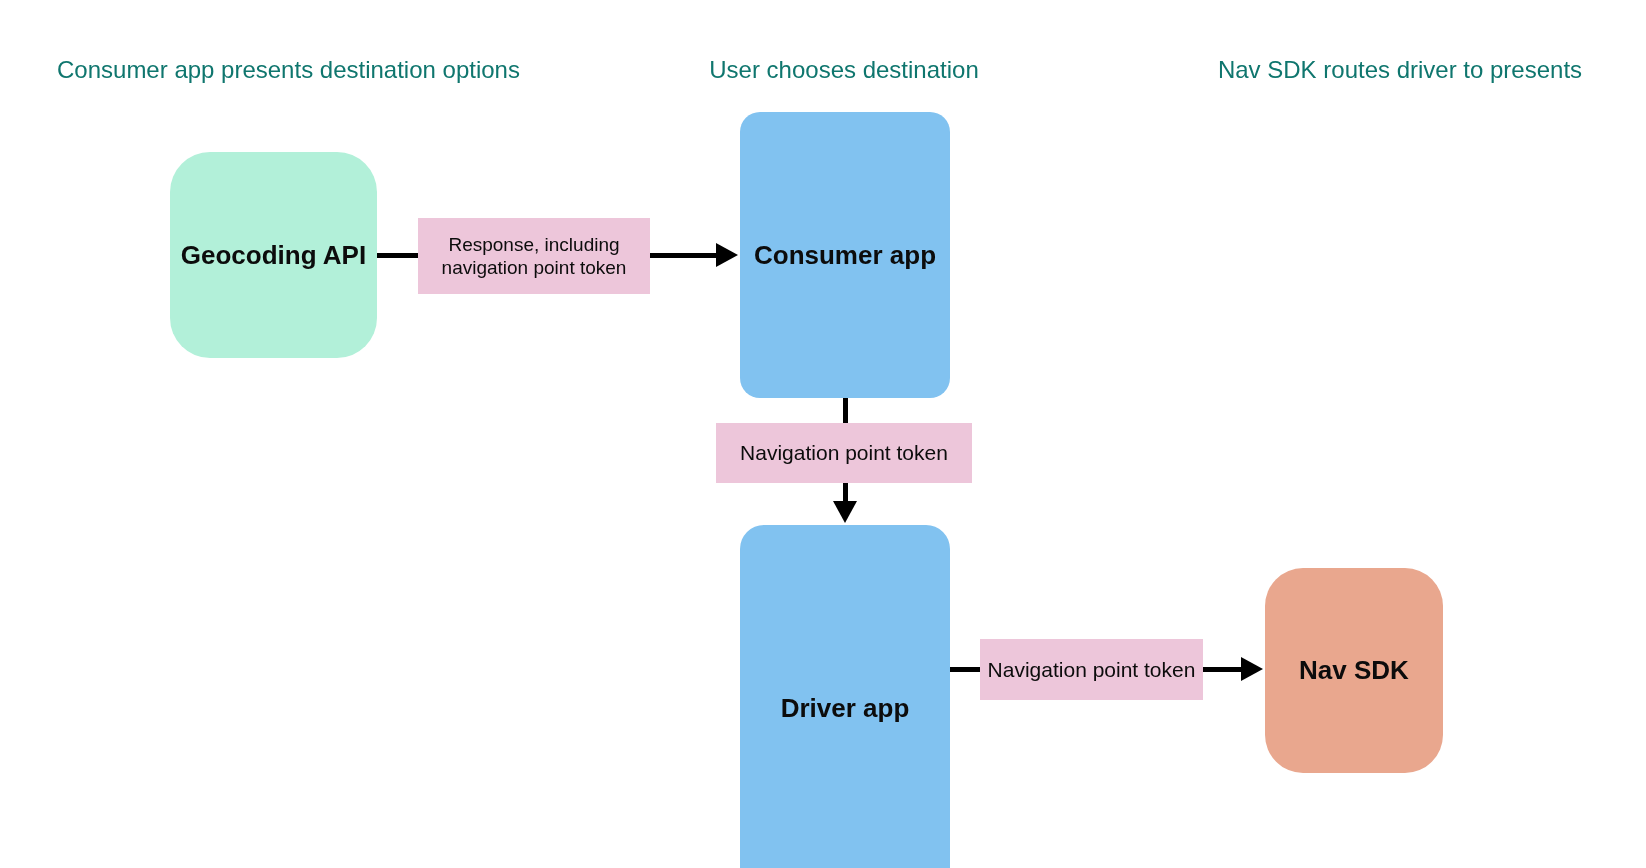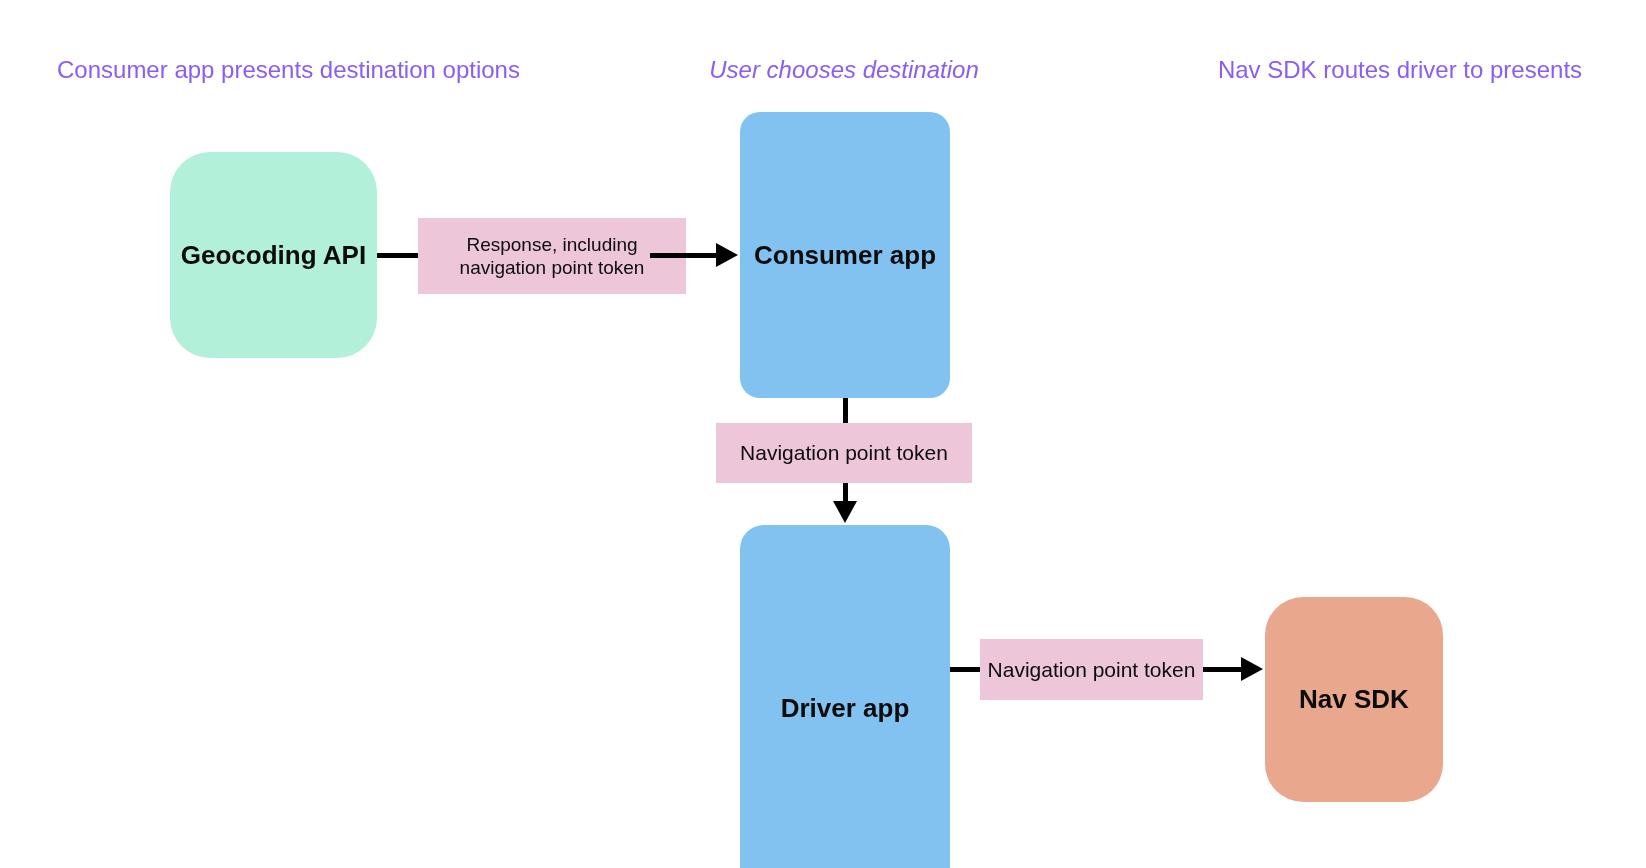--- a/index.html
+++ b/index.html
@@ -9,21 +9,21 @@
     height: 868px;
     background: #ffffff;
     font-family: "Liberation Sans", "DejaVu Sans", sans-serif;
     overflow: hidden;
   }
   .hdr {
     position: absolute;
     top: 56px;
     font-size: 24px;
     line-height: 28px;
-    color: #8b5cf6;
+    color: #0f766e;
     white-space: nowrap;
   }
   .hdr.centered { transform: translateX(-50%); }
   .node {
     position: absolute;
     display: flex;
     align-items: center;
     justify-content: center;
     font-weight: 700;
     font-size: 26px;
@@ -50,40 +50,40 @@
     border-right: 12px solid transparent;
     border-top: 22px solid #000000;
   }
 </style>
 </head>
 <body>
 
 <div id="canvas">
 
   <div class="hdr" style="left:57px;">Consumer app presents destination options</div>
-  <div class="hdr centered" style="left:844px;font-style:italic;">User chooses destination</div>
+  <div class="hdr centered" style="left:844px;">User chooses destination</div>
   <div class="hdr centered" style="left:1400px;">Nav SDK routes driver to presents</div>
 
   <div class="node" style="left: 170px; top: 152px; width: 207px; height: 206px; border-radius: 40px; background: rgb(178, 240, 217);">
     <span>Geocoding API</span>
   </div>
 
   <div class="node" style="left: 740px; top: 112px; width: 210px; height: 286px; border-radius: 20px; background: rgb(129, 194, 240);">
     <span>Consumer app</span>
   </div>
 
   <div class="node" style="left: 740px; top: 525px; width: 210px; height: 366px; border-radius: 24px; background: rgb(129, 194, 240);">
     <span>Driver app</span>
   </div>
 
-  <div class="node" style="left: 1265px; top: 597px; width: 178px; height: 205px; border-radius: 38px; background: rgb(233, 167, 142);">
+  <div class="node" style="left: 1265px; top: 568px; width: 178px; height: 205px; border-radius: 38px; background: rgb(233, 167, 142);">
     <span>Nav SDK</span>
   </div>
 
-  <div class="elabel" style="left: 418px; top: 218px; width: 268px; height: 76px; font-size: 19px; line-height: 1.22; padding: 16px 6px; box-sizing: border-box; background: rgb(237, 198, 218);">
+  <div class="elabel" style="left: 418px; top: 218px; width: 232px; height: 76px; font-size: 19px; line-height: 1.22; padding: 16px 6px; box-sizing: border-box; background: rgb(237, 198, 218);">
     <span>Response, including navigation point token</span>
   </div>
 
   <div class="elabel" style="left: 716px; top: 423px; width: 256px; height: 60px; font-size: 21px; background: rgb(237, 198, 218);">
     <span>Navigation point token</span>
   </div>
 
   <div class="elabel" style="left: 980px; top: 639px; width: 223px; height: 61px; font-size: 21px; background: rgb(237, 198, 218);">
     <span>Navigation point token</span>
   </div>

